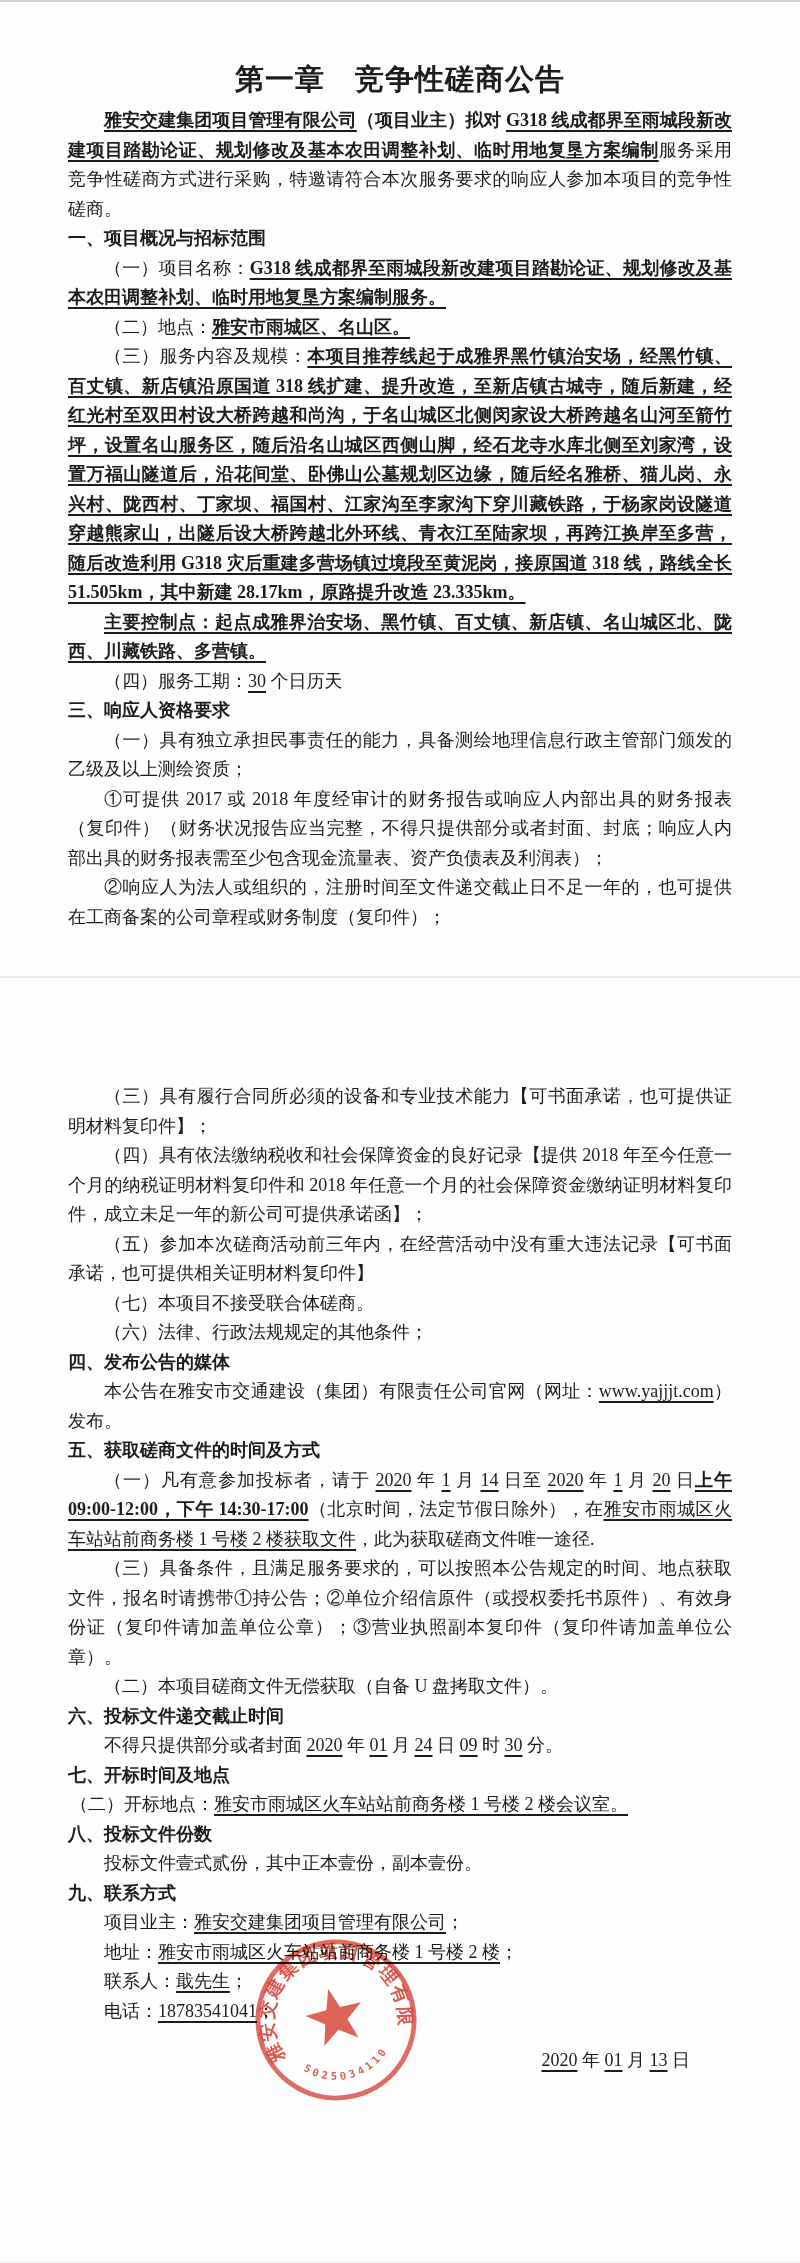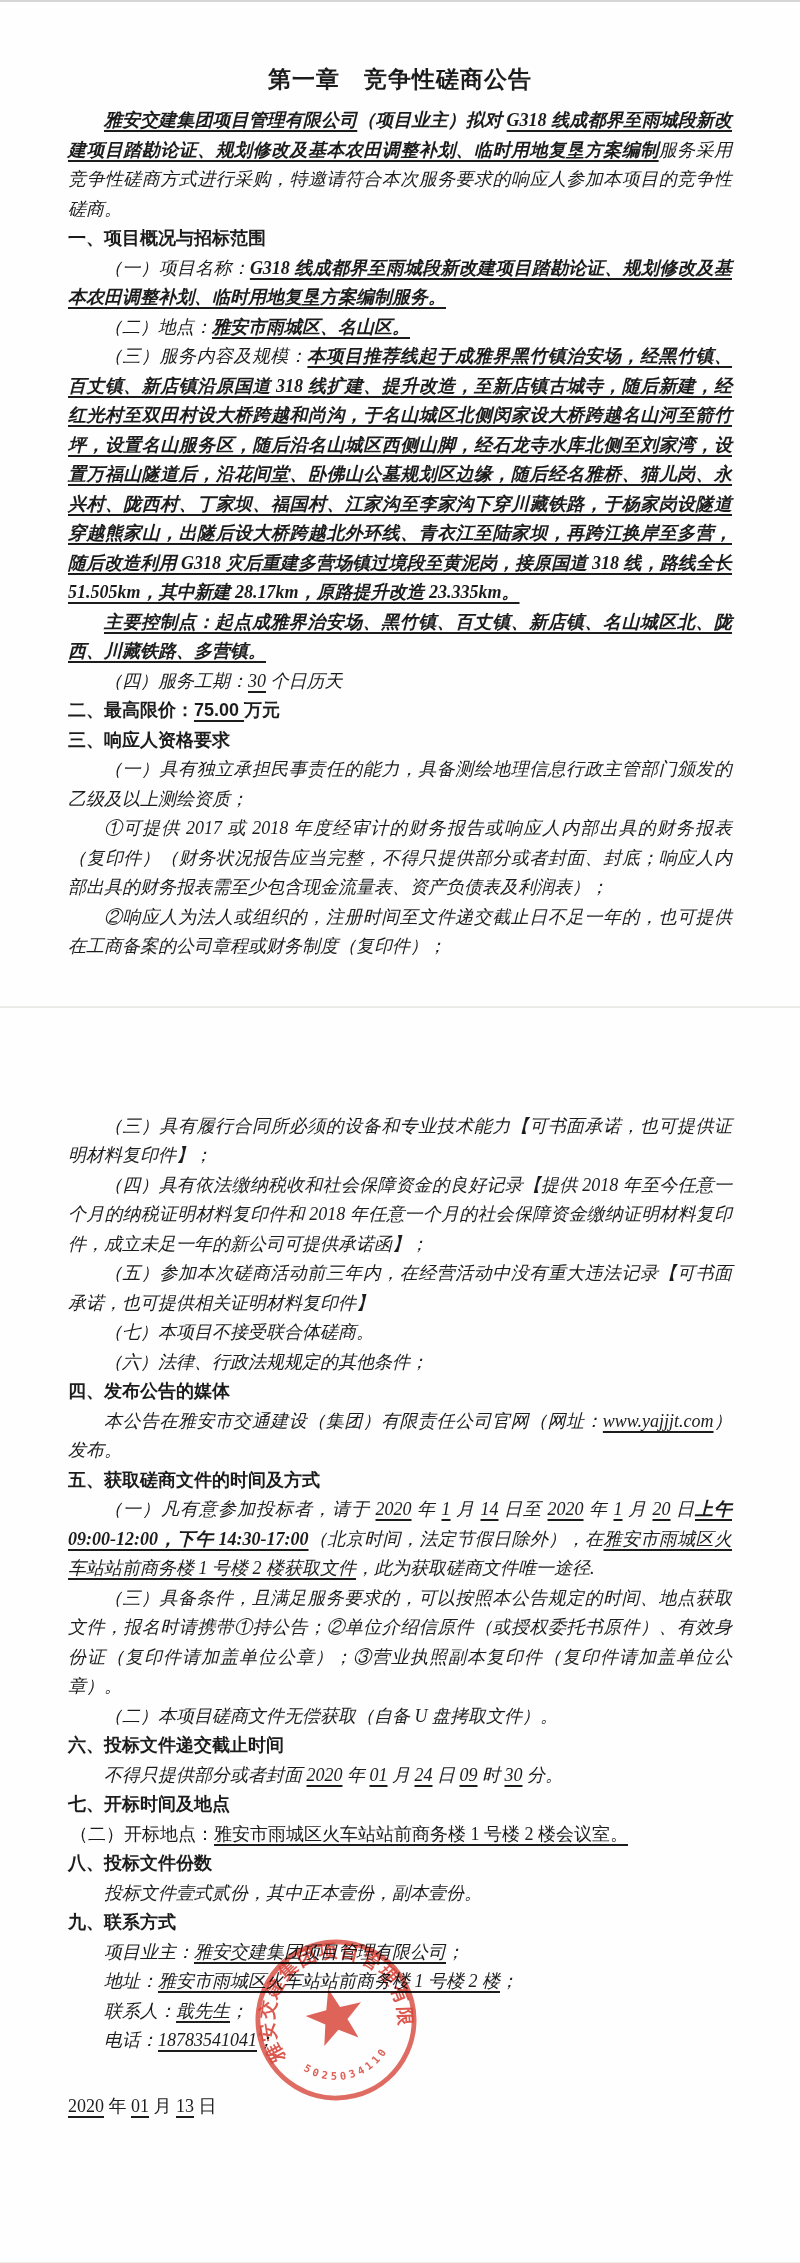--- a/index.html
+++ b/index.html
@@ -13,31 +13,31 @@
     font-family:"Liberation Serif","DejaVu Serif",serif;
     color:#1c1c1c;
   }
   .content {
     padding:60px 68px 0 68px;
     font-size:18px;
     line-height:29.5px;
     text-align:justify;
   }
   h1.doc-title {
-    font-size:23px; font-weight:bold; text-align:center;
+    font-size:29px; font-weight:bold; text-align:center;
     font-family:"Liberation Sans","DejaVu Sans",sans-serif;
     letter-spacing:1px; margin:0 0 10px 0; line-height:34px;
   }
   p { margin:0; }
-  p.para { text-indent:2em;font-style:italic; }
+  p.para { text-indent:2em; }
   p.para-flush { text-indent:2px; }
   p.heading { font-weight:bold; font-family:"Liberation Sans","DejaVu Sans",sans-serif; }
   span.b { font-weight:bold; }
   span.u { text-decoration:underline; text-underline-offset:4px; text-decoration-thickness:1.5px; }
-  p.date-line { text-align:left; padding-right:42px; margin-top:36px; }
+  p.date-line { text-align:right; padding-right:42px; margin-top:20px; }
   .page-break { position:relative; height:150px; }
   .page-break-line {
     position:absolute; left:-68px; right:-68px; top:44px; height:2px;
     background:linear-gradient(#f1f0ee,#e8e6e3);
   }
   .bottom-edge { position:absolute; left:0; right:0; bottom:0; height:3px; background:#eceae7; }
   .stamp {
     position:absolute; left:250px; top:1932px;
     width:172px; height:172px;
     transform:rotate(-14deg);
@@ -53,21 +53,20 @@
   <div class="content">
     <h1 class="doc-title">第一章　竞争性磋商公告</h1>
     <div>
         <p class="para"><span class="b u">雅安交建集团项目管理有限公司</span><span class="b">（项目业主）拟对 </span><span class="b u">G318 线成都界至雨城段新改建项目踏勘论证、规划修改及基本农田调整补划、临时用地复垦方案编制</span><span>服务采用竞争性磋商方式进行采购，特邀请符合本次服务要求的响应人参加本项目的竞争性磋商。</span></p>
         <p class="heading"><span>一、项目概况与招标范围</span></p>
         <p class="para"><span>（一）项目名称：</span><span class="b u">G318 线成都界至雨城段新改建项目踏勘论证、规划修改及基本农田调整补划、临时用地复垦方案编制服务。</span></p>
         <p class="para"><span>（二）地点：</span><span class="b u">雅安市雨城区、名山区。</span></p>
         <p class="para"><span>（三）服务内容及规模：</span><span class="b u">本项目推荐线起于成雅界黑竹镇治安场，经黑竹镇、百丈镇、新店镇沿原国道 318 线扩建、提升改造，至新店镇古城寺，随后新建，经红光村至双田村设大桥跨越和尚沟，于名山城区北侧闵家设大桥跨越名山河至箭竹坪，设置名山服务区，随后沿名山城区西侧山脚，经石龙寺水库北侧至刘家湾，设置万福山隧道后，沿花间堂、卧佛山公墓规划区边缘，随后经名雅桥、猫儿岗、永兴村、陇西村、丁家坝、福国村、江家沟至李家沟下穿川藏铁路，于杨家岗设隧道穿越熊家山，出隧后设大桥跨越北外环线、青衣江至陆家坝，再跨江换岸至多营，随后改造利用 G318 灾后重建多营场镇过境段至黄泥岗，接原国道 318 线，路线全长 51.505km，其中新建 28.17km，原路提升改造 23.335km。</span></p>
         <p class="para"><span class="b u">主要控制点：起点成雅界治安场、黑竹镇、百丈镇、新店镇、名山城区北、陇西、川藏铁路、多营镇。</span></p>
         <p class="para"><span>（四）服务工期：</span><span class="u">30</span><span> 个日历天</span></p>
-        <p class="heading"><span>二、最高限价：</span><span class="u">75.00 </span><span>万元</span></p>
         <p class="heading"><span>三、响应人资格要求</span></p>
         <p class="para"><span>（一）具有独立承担民事责任的能力，具备测绘地理信息行政主管部门颁发的乙级及以上测绘资质；</span></p>
         <p class="para"><span>①可提供 2017 或 2018 年度经审计的财务报告或响应人内部出具的财务报表（复印件）（财务状况报告应当完整，不得只提供部分或者封面、封底；响应人内部出具的财务报表需至少包含现金流量表、资产负债表及利润表）；</span></p>
         <p class="para"><span>②响应人为法人或组织的，注册时间至文件递交截止日不足一年的，也可提供在工商备案的公司章程或财务制度（复印件）；</span></p>
         <div class="page-break">
           <div class="page-break-line"></div>
         </div>
         <p class="para"><span>（三）具有履行合同所必须的设备和专业技术能力【可书面承诺，也可提供证明材料复印件】；</span></p>
         <p class="para"><span>（四）具有依法缴纳税收和社会保障资金的良好记录【提供 2018 年至今任意一个月的纳税证明材料复印件和 2018 年任意一个月的社会保障资金缴纳证明材料复印件，成立未足一年的新公司可提供承诺函】；</span></p>
         <p class="para"><span>（五）参加本次磋商活动前三年内，在经营活动中没有重大违法记录【可书面承诺，也可提供相关证明材料复印件】</span></p>

